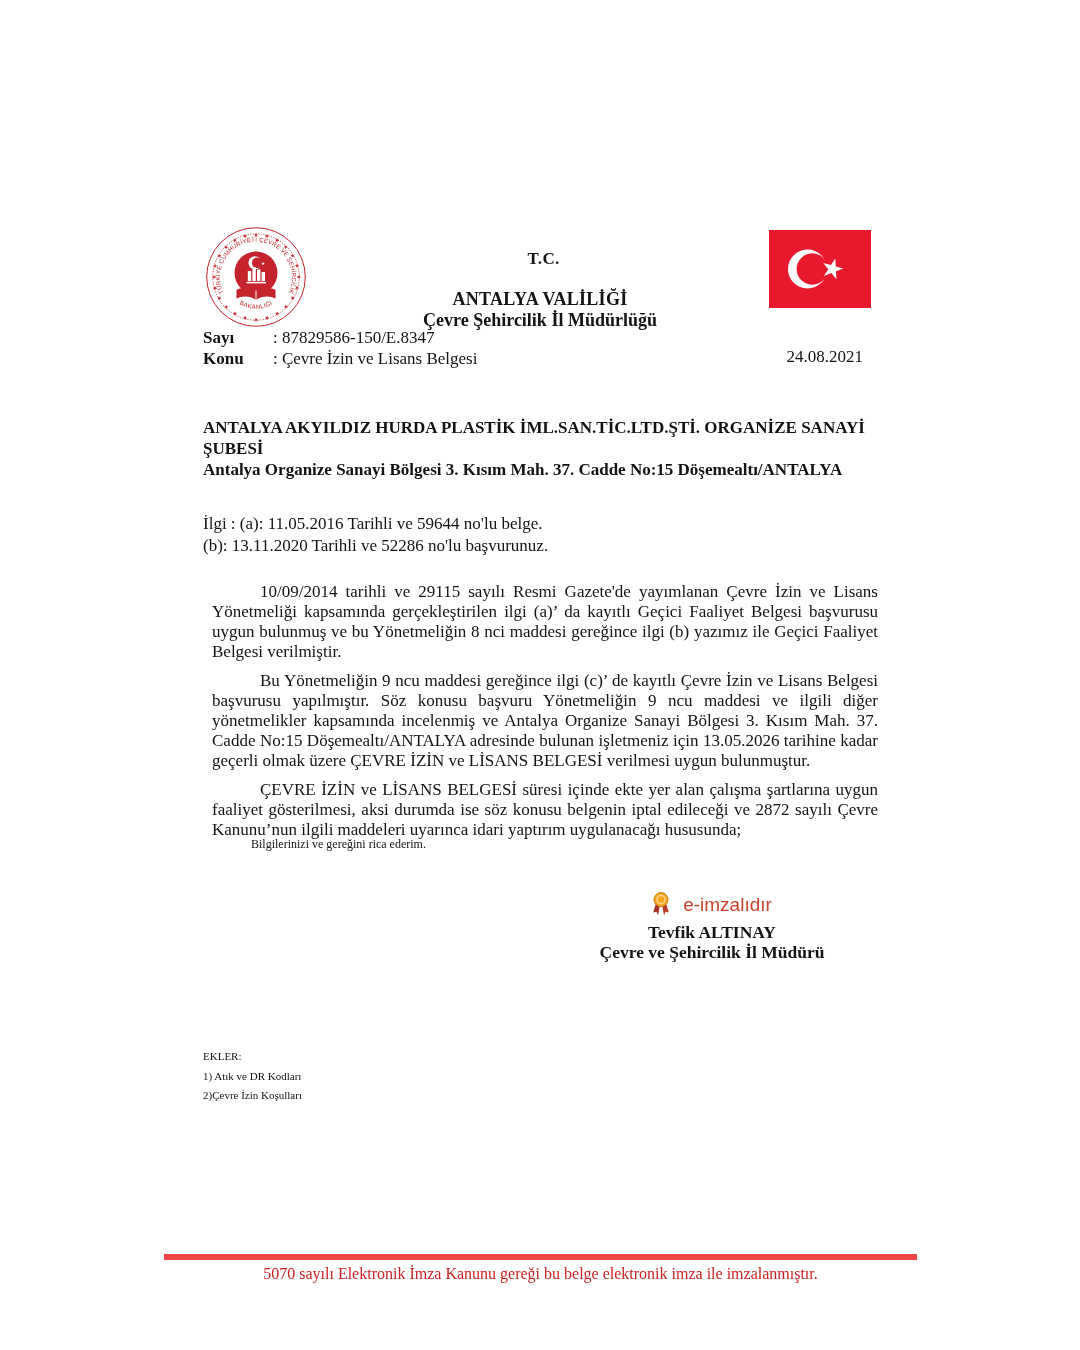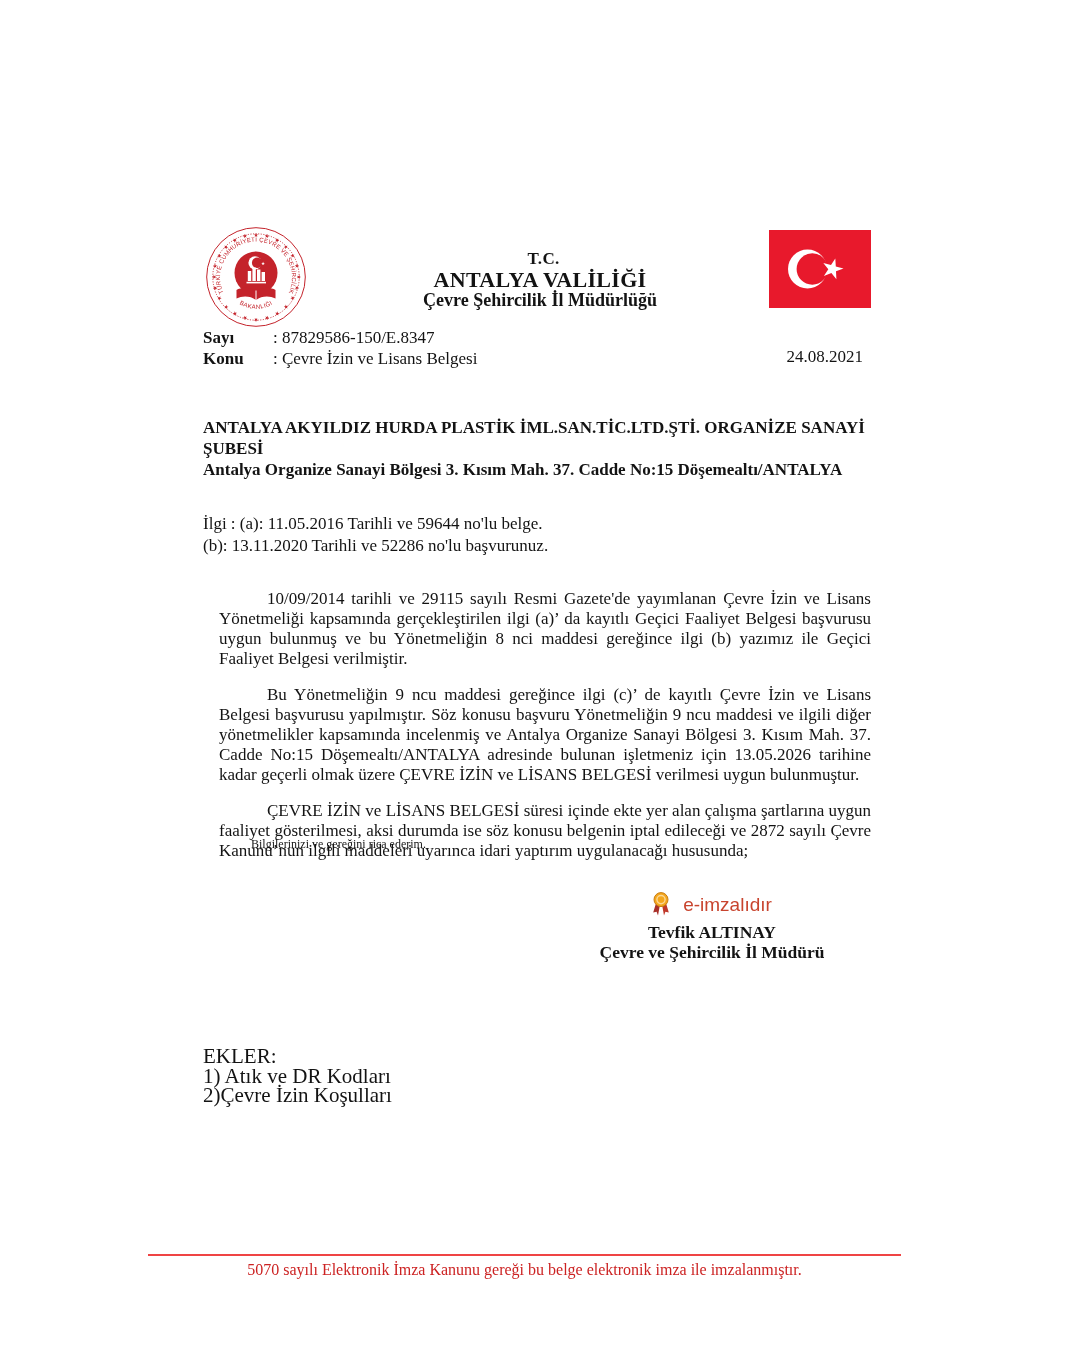--- a/index.html
+++ b/index.html
@@ -7,55 +7,55 @@
     width:1080px; height:1350px; background:#ffffff;
     font-family:"Liberation Serif","DejaVu Serif",serif; color:#131313;
   }
   .page { position:relative; width:1080px; height:1350px; background:#ffffff; overflow:hidden; }
 
   
   .seal-wrap { position:absolute; left:205px; top:226px; width:102px; height:102px; }
   .flag-wrap { position:absolute; left:769px; top:230px; width:102px; height:78px; }
   .letterhead { position:absolute; left:0; top:249px; width:1080px; text-align:center; font-weight:bold; }
   .lh-tc   { font-size:17px; line-height:20px; letter-spacing:0.3px;padding-left:7px; }
-  .lh-org  { font-size:22px; line-height:21px; letter-spacing:0.3px; }
+  .lh-org  { font-size:18px; line-height:21px; letter-spacing:0.3px;margin-top:20px; }
   .lh-dept { font-size:18px; line-height:21px; }
 
   
   .meta { position:absolute; left:203px; top:328px; font-size:17px; line-height:20.5px; }
   .meta-row { white-space:nowrap; }
   .meta-label { display:inline-block; width:70px; font-weight:bold; }
   .doc-date { position:absolute; top:347px; right:217px; font-size:17px; }
 
   
   .recipient { position:absolute; left:203px; top:417px; width:684px; text-align:left;
                font-weight:bold; font-size:17px; line-height:21px; }
 
   
   .refs { position:absolute; left:203px; top:513px; width:684px; font-size:17px; line-height:22px; }
 
   
   .body-text { position:absolute; left:203px; top:573px; width:684px;
                font-size:17px; line-height:20px; text-align:justify; }
-  .body-text p { margin:16px; text-indent:48px; }
+  .body-text p { margin:9px; text-indent:48px; }
 
   .closing { position:absolute; left:251px; top:825px; font-size:12px; }
 
   
   .signature { position:absolute; left:540px; top:891px; width:344px; text-align:center; }
   .esign-row { display:flex; align-items:center; justify-content:center; gap:13px; height:27px;
                font-family:"Liberation Sans","DejaVu Sans",sans-serif; font-size:19px; color:#c8442e; }
   .sig-name  { font-weight:bold; font-size:17.5px; line-height:20px; margin-top:4px; }
   .sig-title { font-weight:bold; font-size:17.5px; line-height:20px; }
 
   
-  .attachments { position:absolute; left:203px; top:1047px; font-size:21px; line-height:19.5px; }
+  .attachments { position:absolute; left:203px; top:1047px; font-size:11px; line-height:19.5px; }
 
   
-  .footer { position:absolute; left:148px; top:1254px; width:753px; border-top:2px solid #ef4444; }
+  .footer { position:absolute; left:164px; top:1254px; width:753px; border-top:6px solid #ef4444; }
   .footer-text { padding-top:5px; text-align:center; font-size:16px; color:#cc2222; }
 </style>
 </head>
 <body>
 
 <div class="page">
 
   <div class="seal-wrap">
     <svg width="102" height="102" viewBox="0 0 102 102">
       <defs>

